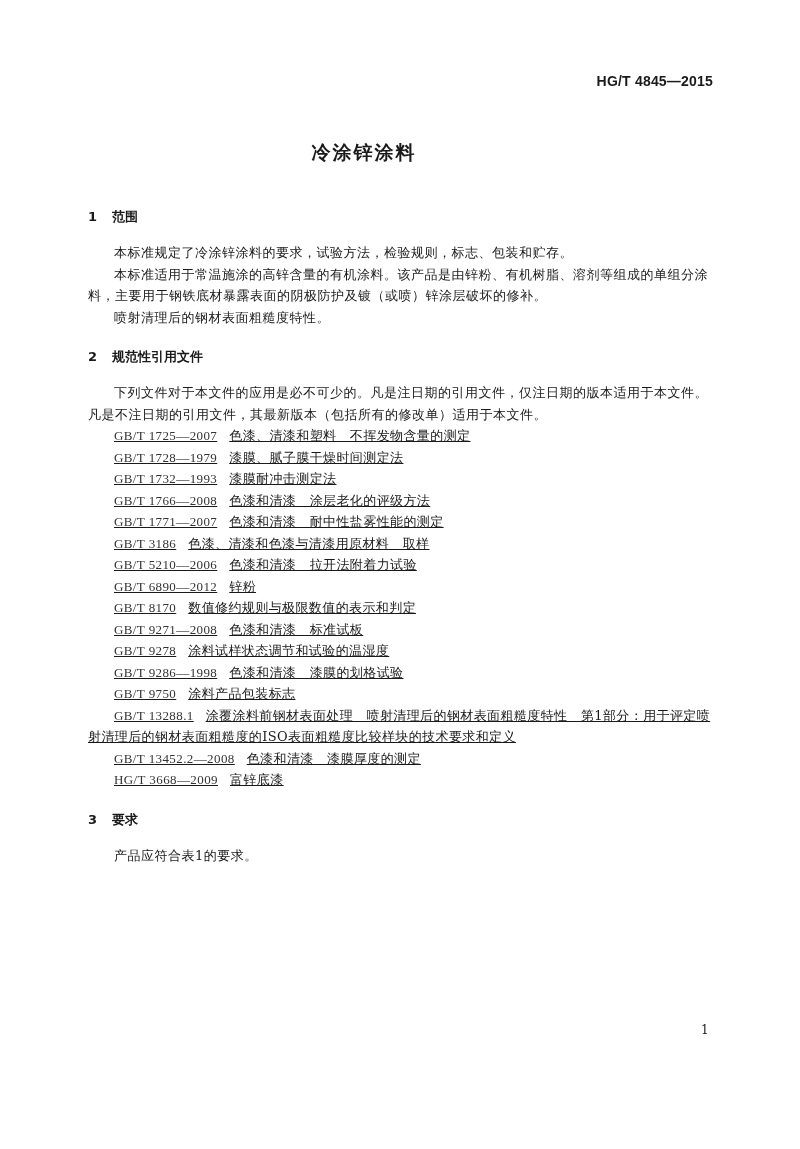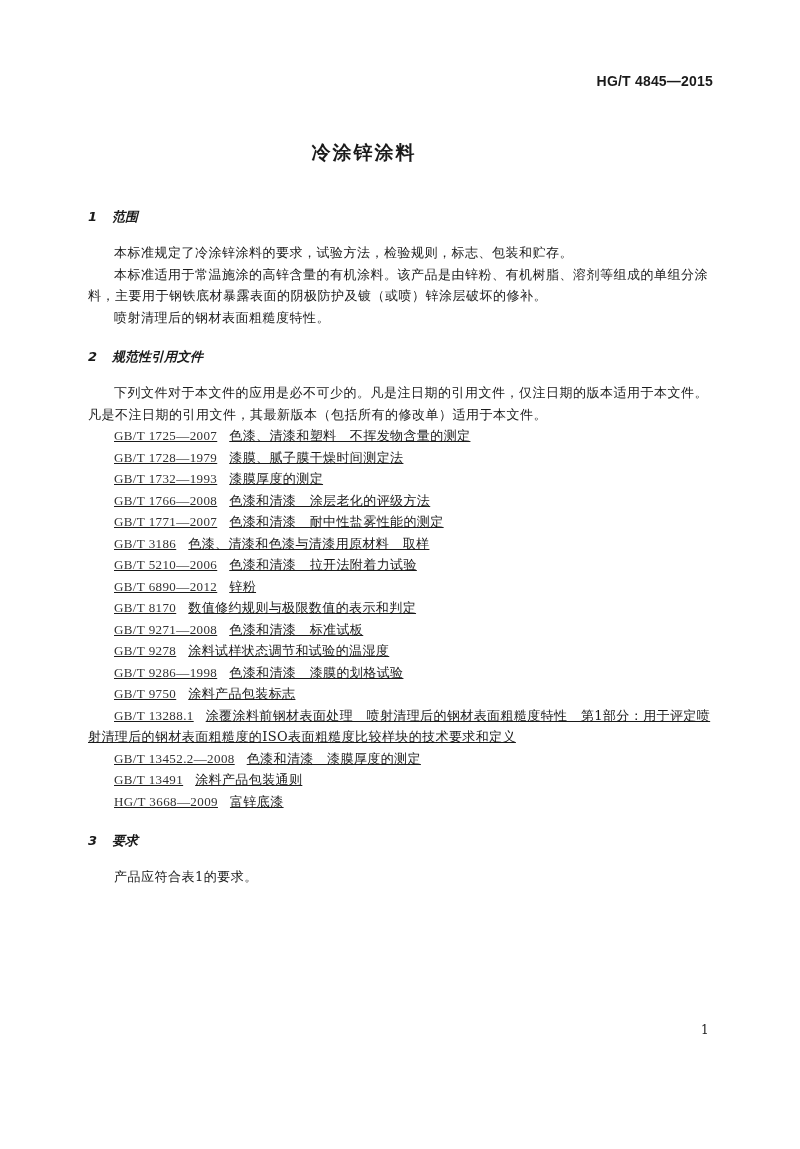--- a/index.html
+++ b/index.html
@@ -3,21 +3,21 @@
   <meta charset="utf-8">
   <style>
     html, body { margin: 0; padding: 0; background: #ffffff; }
     body { width: 800px; height: 1149px; position: relative; overflow: hidden;
            font-family: "DejaVu Serif", "Liberation Serif", serif; color: #1a1a1a; }
     .std-code { position: absolute; top: 73px; right: 87px; font-family: "Liberation Sans", "DejaVu Sans", sans-serif;
                 font-weight: bold; font-size: 14px; letter-spacing: 0.2px; }
     .title { position: absolute; top: 140px; left: 0; width: 728px; text-align: center;
              font-family: "DejaVu Sans", sans-serif; font-weight: bold; font-size: 19px; letter-spacing: 2px; }
     .content { position: absolute; left: 88px; top: 206px; width: 628px; font-size: 13px; }
-    .heading { font-family: "DejaVu Sans", sans-serif; font-weight: bold; font-size: 13px; margin: 0; height: 22px; line-height: 22px; font-style: italic; }
+    .heading { font-family: "DejaVu Sans", sans-serif; font-weight: bold; font-size: 13px; margin: 0; height: 22px; line-height: 22px; }
     .heading .num { display: inline-block; width: 24px; }
     .para { text-indent: 26px; line-height: 21.5px; margin: 0; letter-spacing: 0.5px; }
     .ref { line-height: 21.5px; margin: 0; padding-left: 26px; letter-spacing: 0.4px; text-decoration: underline; }
     .ref.wrap { padding-left: 0; text-indent: 26px; }
     .ref .code { color: #333; font-family: "Liberation Serif", serif; margin-right: 12px; }
     .gap-sm { height: 14px; }
     .gap-md { height: 18px; }
     .page-num { position: absolute; top: 1023px; left: 701px; font-size: 12px; }
   </style>
 </head>
@@ -39,34 +39,33 @@
 
   <div class="heading">
     <span class="num">2</span><span>规范性引用文件</span>
   </div>
   <div class="gap-sm"></div>
   <p class="para">下列文件对于本文件的应用是必不可少的。凡是注日期的引用文件，仅注日期的版本适用于本文件。凡是不注日期的引用文件，其最新版本（包括所有的修改单）适用于本文件。</p>
 
   <div>
     <p class="ref"><span class="code">GB/T 1725—2007</span><span>色漆、清漆和塑料　不挥发物含量的测定</span></p>
     <p class="ref"><span class="code">GB/T 1728—1979</span><span>漆膜、腻子膜干燥时间测定法</span></p>
-    <p class="ref"><span class="code">GB/T 1732—1993</span><span>漆膜厚度的测定</span></p>
+    <p class="ref"><span class="code">GB/T 1732—1993</span><span>漆膜耐冲击测定法</span></p>
     <p class="ref"><span class="code">GB/T 1766—2008</span><span>色漆和清漆　涂层老化的评级方法</span></p>
     <p class="ref"><span class="code">GB/T 1771—2007</span><span>色漆和清漆　耐中性盐雾性能的测定</span></p>
     <p class="ref"><span class="code">GB/T 3186</span><span>色漆、清漆和色漆与清漆用原材料　取样</span></p>
     <p class="ref"><span class="code">GB/T 5210—2006</span><span>色漆和清漆　拉开法附着力试验</span></p>
     <p class="ref"><span class="code">GB/T 6890—2012</span><span>锌粉</span></p>
     <p class="ref"><span class="code">GB/T 8170</span><span>数值修约规则与极限数值的表示和判定</span></p>
     <p class="ref"><span class="code">GB/T 9271—2008</span><span>色漆和清漆　标准试板</span></p>
     <p class="ref"><span class="code">GB/T 9278</span><span>涂料试样状态调节和试验的温湿度</span></p>
     <p class="ref"><span class="code">GB/T 9286—1998</span><span>色漆和清漆　漆膜的划格试验</span></p>
     <p class="ref"><span class="code">GB/T 9750</span><span>涂料产品包装标志</span></p>
     <p class="ref wrap"><span class="code">GB/T 13288.1</span><span>涂覆涂料前钢材表面处理　喷射清理后的钢材表面粗糙度特性　第1部分：用于评定喷射清理后的钢材表面粗糙度的ISO表面粗糙度比较样块的技术要求和定义</span></p>
     <p class="ref"><span class="code">GB/T 13452.2—2008</span><span>色漆和清漆　漆膜厚度的测定</span></p>
-    <p class="ref"><span class="code">GB/T 13491</span><span>涂料产品包装通则</span></p>
     <p class="ref"><span class="code">HG/T 3668—2009</span><span>富锌底漆</span></p>
   </div>
   <div class="gap-md"></div>
 
   <div class="heading">
     <span class="num">3</span><span>要求</span>
   </div>
   <div class="gap-sm"></div>
   <p class="para">产品应符合表1的要求。</p>
 </div>

